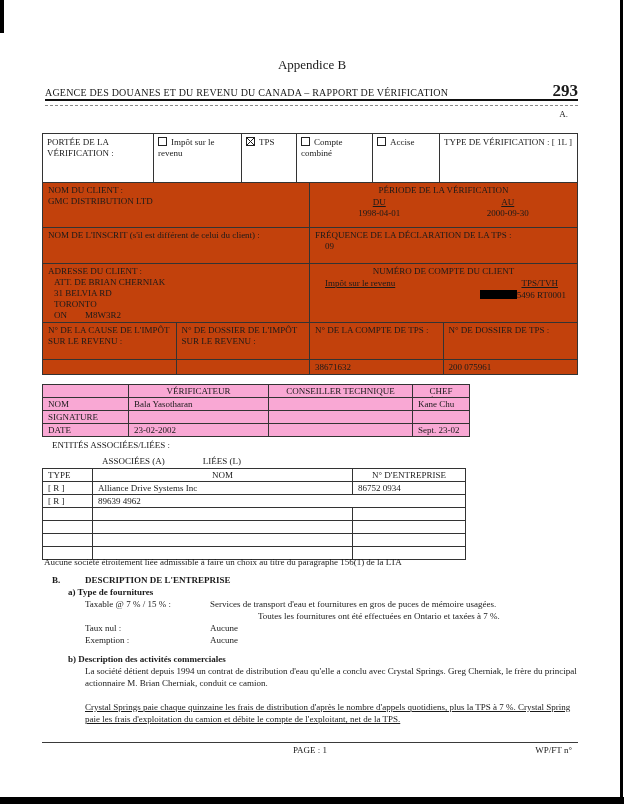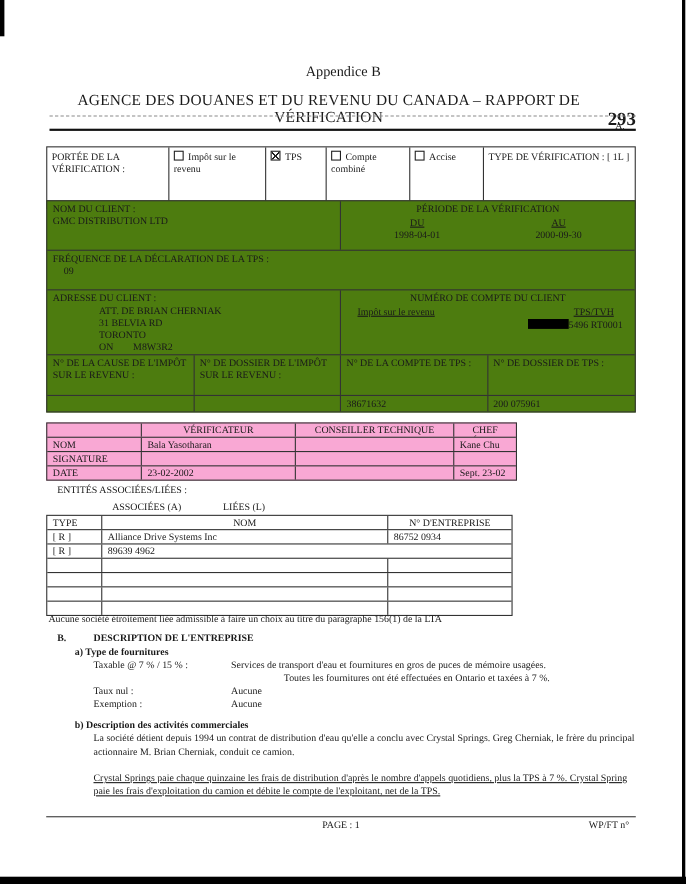--- a/index.html
+++ b/index.html
@@ -8,21 +8,21 @@
   .page { position:absolute; inset:0; background:#fff; }
 
   
   .artifact-right { position:absolute; top:0; right:1px; width:3px; height:804px; background:#000; }
   .artifact-bottom { position:absolute; left:0; bottom:0; width:624px; height:7px; background:#000; }
   .artifact-topleft { position:absolute; left:0; top:0; width:4px; height:33px; background:#000; }
 
   .appendix { position:absolute; top:57px; left:0; width:624px; text-align:center; font-size:13px; }
 
   .hdr { position:absolute; top:84px; left:45px; width:533px; border-bottom:2px solid #111; padding-bottom:1px; display:flex; align-items:flex-end; justify-content:space-between; }
-  .hdr-title { font-size:14px; letter-spacing:.2px;text-align:center; }
+  .hdr-title { font-size:10px; letter-spacing:.2px; }
   .hdr-num { font-size:17px; font-weight:bold; line-height:14px; }
   .hdr-rule2 { position:absolute; top:105px; left:45px; width:533px; border-top:1px dashed #8a8a8a; }
   .corner-a { position:absolute; top:109px; left:548px; width:20px; text-align:right; font-size:9px; }
 
   
   .scope { position:absolute; top:133px; left:42px; width:536px; height:57px; display:flex; border:1.5px solid #333; background:#fff; }
   .scope > div { border-right:1px solid #333; padding:3px 4px; font-size:9px; line-height:11px; }
   .scope > div:last-child { border-right:none; }
   .sc-label { width:111px; }
   .sc-opt1 { width:88px; }
@@ -30,37 +30,37 @@
   .sc-opt3 { width:76px; }
   .sc-opt4 { width:67px; }
   .sc-type { flex:1; }
 
   .cb { display:inline-block; width:9px; height:9px; border:1px solid #222; vertical-align:-1px; margin-right:4px; background:#fff; }
   .cb.checked { background:
     linear-gradient(to top right, transparent 44%, #222 44%, #222 56%, transparent 56%),
     linear-gradient(to bottom right, transparent 44%, #222 44%, #222 56%, transparent 56%); }
 
   
-  .main-tbl { position:absolute; top:182px; left:42px; width:536px; border:1.5px solid #333; background:#4d7c0f; }
+  .main-tbl { position:absolute; top:182px; left:42px; width:536px; border:1.5px solid #333; background:#c2410c; }
   .mrow { display:flex; border-bottom:1px solid #333; }
   .mrow:last-child { border-bottom:none; }
   .mcell { border-right:1px solid #333; padding:2px 5px; font-size:9px; line-height:11px; }
   .mcell:last-child { border-right:none; }
   .half { width:268px; }
   .quar { width:134px; }
   .row-a { height:45px; }
   .row-b { height:36px; }
   .row-c { height:59px; }
   .row-d { height:37px; }
   .row-e { height:14px; }
   .center { text-align:center; }
   .u { text-decoration:underline; }
   .period-cols { display:flex; margin-top:1px; }
   .period-col { width:50%; text-align:center; }
-  .addr { white-space:pre-wrap; padding-left:6px;margin-left:36px; }
+  .addr { white-space:pre-wrap; padding-left:6px; }
   .acct-line { display:flex; justify-content:space-between; padding:0 14px 0 10px; margin-top:1px; }
   .acct-num { text-align:right; padding-right:6px; margin-top:1px; }
   .redact { display:inline-block; width:37px; height:9px; background:#000; vertical-align:-1px; }
 
   
   .staff { position:absolute; top:384px; left:42px; width:428px; border:1.5px solid #333; background:#f9a8d4; }
   .srow { display:flex; border-bottom:1px solid #333; }
   .srow:last-child { border-bottom:none; }
   .srow > div { border-right:1px solid #333; padding:1px 5px; font-size:9px; line-height:10px; height:12px; overflow:hidden; }
   .srow > div:last-child { border-right:none; }
@@ -152,20 +152,21 @@
             <div>1998-04-01</div>
           </div>
           <div class="period-col">
             <div class="u">AU</div>
             <div>2000-09-30</div>
           </div>
         </div>
       </div>
     </div>
     <div class="mrow row-b">
+      <div class="mcell half">NOM DE L'INSCRIT (s'il est différent de celui du client) :</div>
       <div class="mcell half">
         <div>FRÉQUENCE DE LA DÉCLARATION DE LA TPS :</div>
         <div style="padding-left:10px">09</div>
       </div>
     </div>
     <div class="mrow row-c">
       <div class="mcell half">
         <div>ADRESSE DU CLIENT :</div>
         <div class="addr">ATT. DE BRIAN CHERNIAK
 31 BELVIA RD

